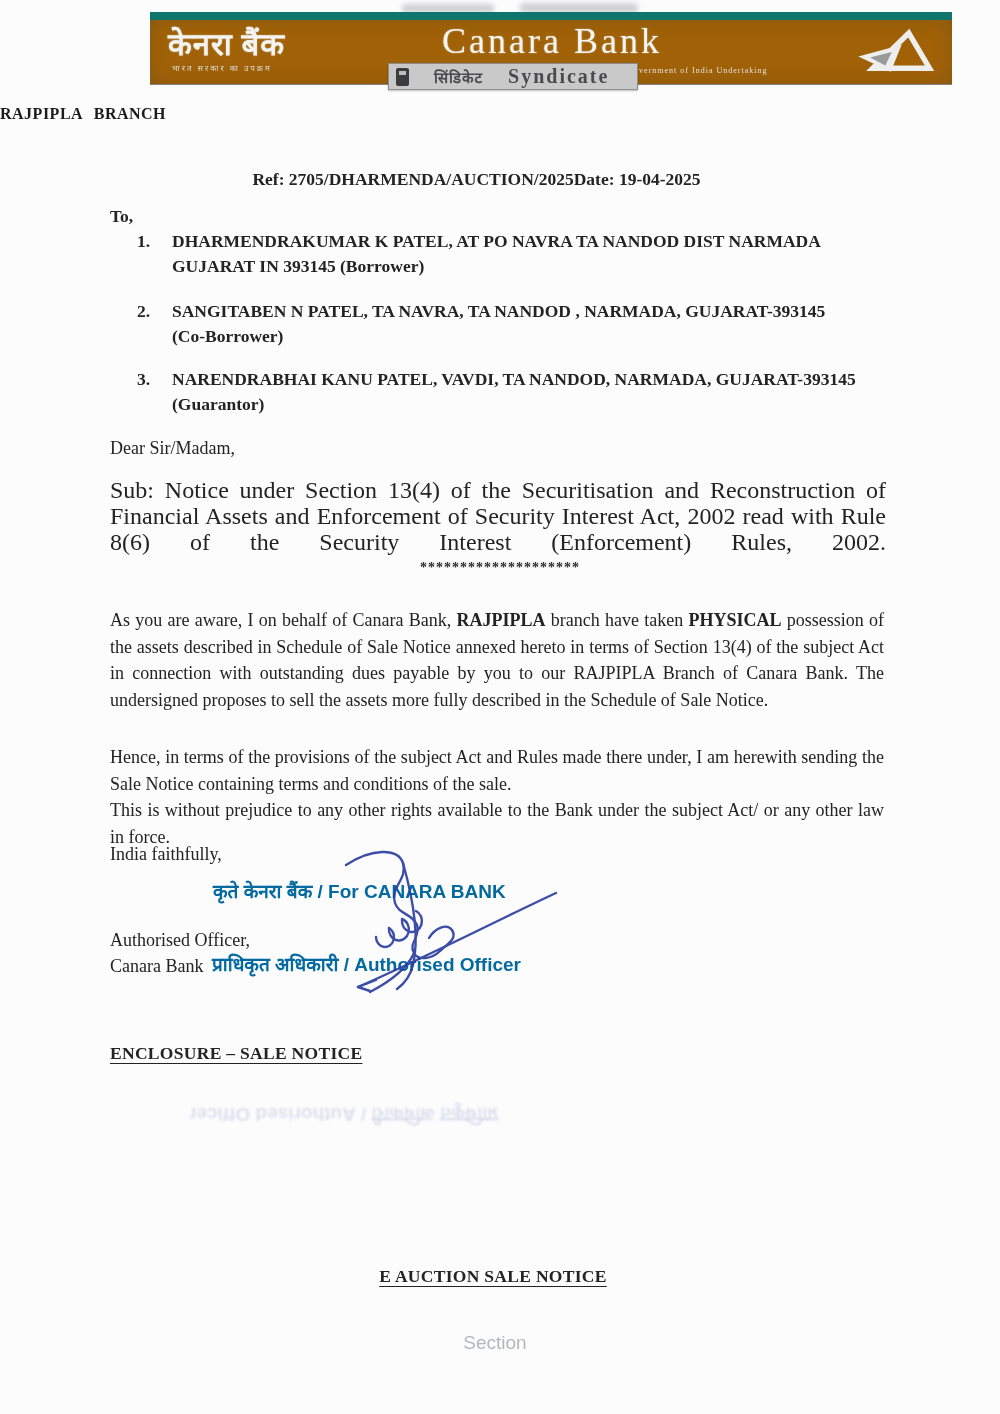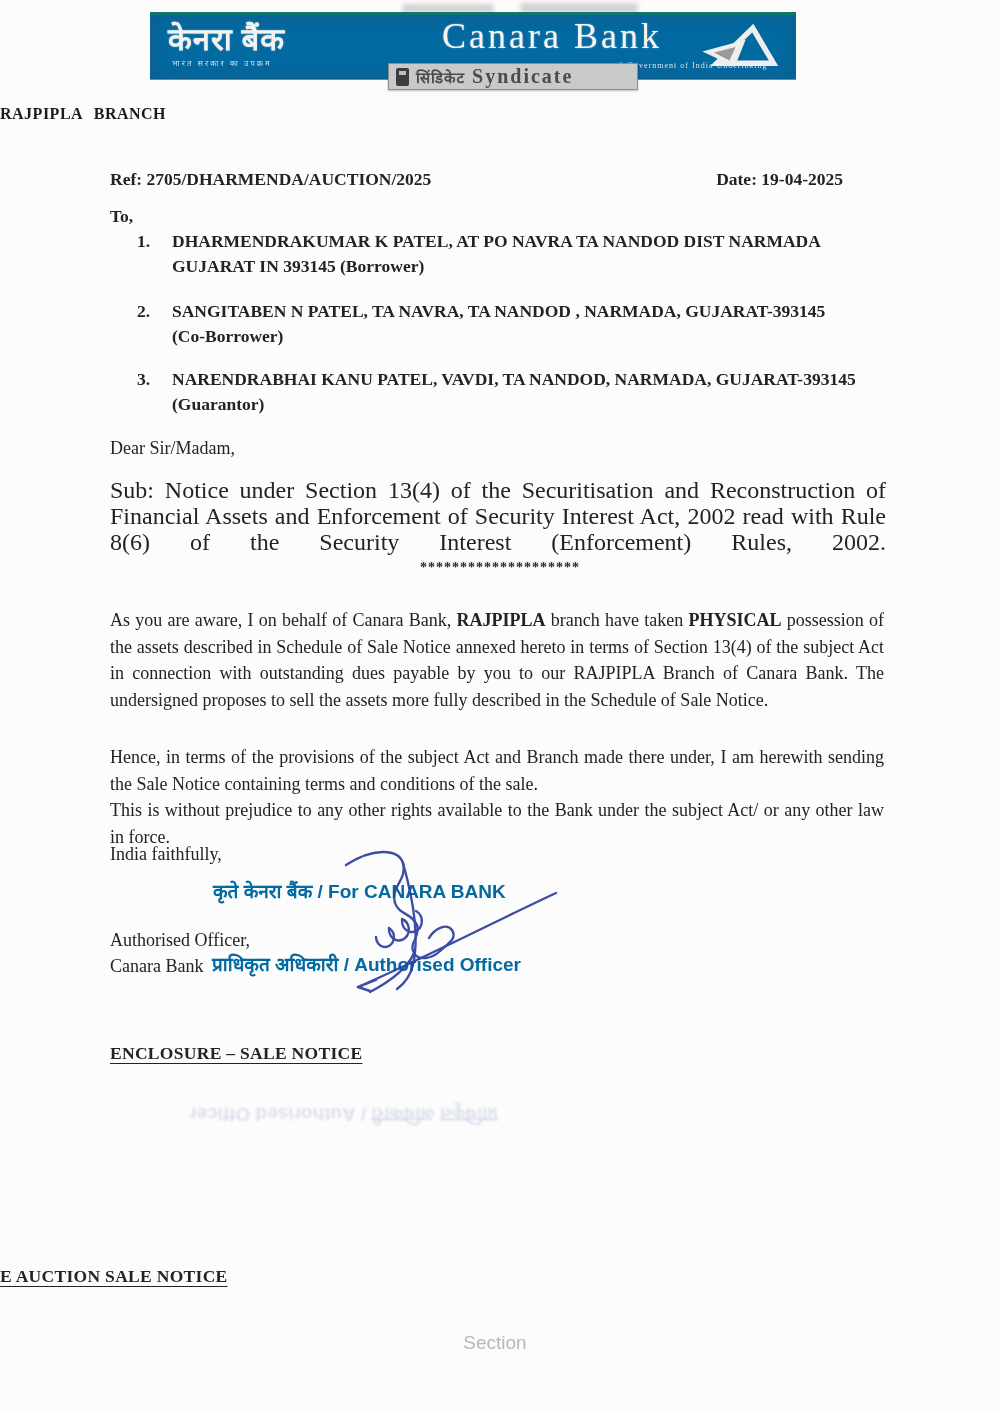--- a/index.html
+++ b/index.html
@@ -8,49 +8,49 @@
     background:#fcfcfd;overflow:hidden;
     font-family:"Liberation Serif",serif;color:#232323;
   }
   
   .smudge{position:absolute;background:rgba(140,140,145,.38);filter:blur(2.5px);border-radius:4px;}
   .smudge.s1{left:402px;top:4px;width:92px;height:9px;}
   .smudge.s2{left:520px;top:3px;width:118px;height:10px;}
 
   
   .banner{
-    position:absolute;left:150px;top:12px;width:646px;height:64px;
-    background:#0369a1;border-top:3px solid #0f766e;border-bottom:1px solid #828385;
+    position:absolute;left:150px;top:12px;width:802px;height:64px;
+    background:#a16207;border-top:8px solid #0f766e;border-bottom:1px solid #828385;
     box-shadow:inset 0 0 18px rgba(60,60,60,.25);
   }
   .hindi-name{position:absolute;left:18px;top:2px;font-size:31px;font-weight:bold;
     color:#f3f3f2;letter-spacing:1px;text-shadow:0 0 2px rgba(255,255,255,.4);}
   .hindi-tag{position:absolute;left:22px;top:42px;font-size:8px;color:#dedede;
     letter-spacing:2px;filter:blur(.4px);}
   .eng-name{position:absolute;left:292px;top:0px;font-size:36px;color:#f5f5f4;
     letter-spacing:3px;text-shadow:0 0 2px rgba(255,255,255,.4);}
   .eng-tag{position:absolute;left:468px;top:46px;font-size:8px;color:#e2e2e2;
     letter-spacing:1px;filter:blur(.4px);}
   .logo{position:absolute;right:6px;top:5px;width:96px;height:54px;}
   .syndicate{
     position:absolute;left:388px;top:63px;width:250px;height:27px;z-index:3;
-    background:#c9c9c9;border:1px solid #8d8d8d;display:flex;align-items:center;gap:7px;
+    background:#c9c9c9;border:1px solid #8d8d8d;display:flex;align-items:center;gap:25px;
     padding-left:7px;box-sizing:border-box;box-shadow:0 1px 2px rgba(0,0,0,.25);
   }
   .synd-icon{width:13px;height:18px;background:#3c3c3e;border-radius:2px;position:relative;flex:0 0 auto;}
   .synd-icon::after{content:"";position:absolute;left:3px;top:3px;width:7px;height:4px;background:#bdbdbd;}
   .synd-hi{font-size:15px;font-weight:bold;color:#4b4b4d;filter:blur(.5px);letter-spacing:1px;}
   .synd-en{font-size:20px;font-weight:bold;color:#4b4b4d;letter-spacing:2px;filter:blur(.3px);}
 
   .branch-line{position:absolute;left:0;right:0;top:105px;text-align:left;
     font-size:16px;font-weight:bold;letter-spacing:.5px;word-spacing:7px;color:#1b1b1b;}
 
   
   .refrow{position:absolute;left:110px;right:157px;top:169px;display:flex;
-    justify-content:space-between;font-weight:bold;font-size:17.5px;}
+    justify-content:center;font-weight:bold;font-size:17.5px;}
 
   
   .to-label{position:absolute;left:110px;top:206px;font-weight:bold;font-size:17.5px;}
   .addr{position:absolute;left:137px;width:720px;display:flex;font-weight:bold;
     font-size:17.5px;line-height:25px;}
   .addr .num{flex:0 0 35px;}
   .addr .txt{flex:1;max-width:700px;}
   .addr.a1{top:229px;}
   .addr.a2{top:299px;}
   .addr.a3{top:367px;}
@@ -77,21 +77,21 @@
   .officer2{position:absolute;left:110px;top:956px;font-size:18px;}
   .stamp2{position:absolute;left:212px;top:951px;font-size:19px;}
   .sig{position:absolute;left:300px;top:843px;width:320px;height:170px;}
 
   
   .enclosure{position:absolute;left:110px;top:1043px;font-size:17.5px;font-weight:600;
     letter-spacing:.3px;text-decoration:underline;text-underline-offset:4px;}
   .bleed{position:absolute;left:108px;top:1102px;width:390px;font-size:19px;
     font-family:"Liberation Sans",sans-serif;font-weight:bold;
     color:rgba(95,115,170,.20);transform:rotate(180deg);filter:blur(1px);}
-  .auction-title{position:absolute;left:0;right:14px;top:1266px;
+  .auction-title{position:absolute;left:0;right:14px;top:1266px;text-align:center;
     font-size:17.5px;font-weight:600;letter-spacing:.3px;text-decoration:underline;
     text-underline-offset:4px;}
   .watermark{position:absolute;left:0;right:10px;top:1332px;text-align:center;
     font-family:"Liberation Sans",sans-serif;font-size:19px;color:#b5b7b9;}
 </style>
 </head>
 <body>
 
 <div class="page">
 
@@ -136,21 +136,21 @@
     <span class="num">3.</span>
     <span class="txt">NARENDRABHAI KANU PATEL, VAVDI, TA NANDOD, NARMADA, GUJARAT-393145 (Guarantor)</span>
   </div>
 
   <div class="greeting">Dear Sir/Madam,</div>
   <div class="subject">Sub: Notice under Section 13(4) of the Securitisation and Reconstruction of Financial Assets and Enforcement of Security Interest Act, 2002 read with Rule 8(6) of the Security Interest (Enforcement) Rules, 2002.</div>
   <div class="stars">********************</div>
 
   <p class="para p1"><span>As you are aware, I on behalf of Canara Bank, </span><b>RAJPIPLA</b><span> branch have taken </span><b>PHYSICAL</b><span> possession of the assets described in Schedule of Sale Notice annexed hereto in terms of Section 13(4) of the subject Act in connection with outstanding dues payable by you to our RAJPIPLA  Branch of Canara Bank. The undersigned proposes to sell the assets more fully described in the Schedule of Sale Notice.</span></p>
 
-  <p class="para p2">Hence, in terms of the provisions of the subject Act and Branch made there under, I am herewith sending the Sale Notice containing terms and conditions of the sale.</p>
+  <p class="para p2">Hence, in terms of the provisions of the subject Act and Rules made there under, I am herewith sending the Sale Notice containing terms and conditions of the sale.</p>
   <p class="para p3">This is without prejudice to any other rights available to the Bank under the subject Act/ or any other law in force.</p>
 
   <div class="closing">India faithfully,</div>
 
   <div class="stamp stamp1">कृते केनरा बैंक / For CANARA BANK</div>
   <div class="officer1">Authorised Officer,</div>
   <div class="officer2">Canara Bank</div>
   <div class="stamp stamp2">प्राधिकृत अधिकारी / Authorised Officer</div>
 
   <svg class="sig" viewBox="0 0 320 170">

